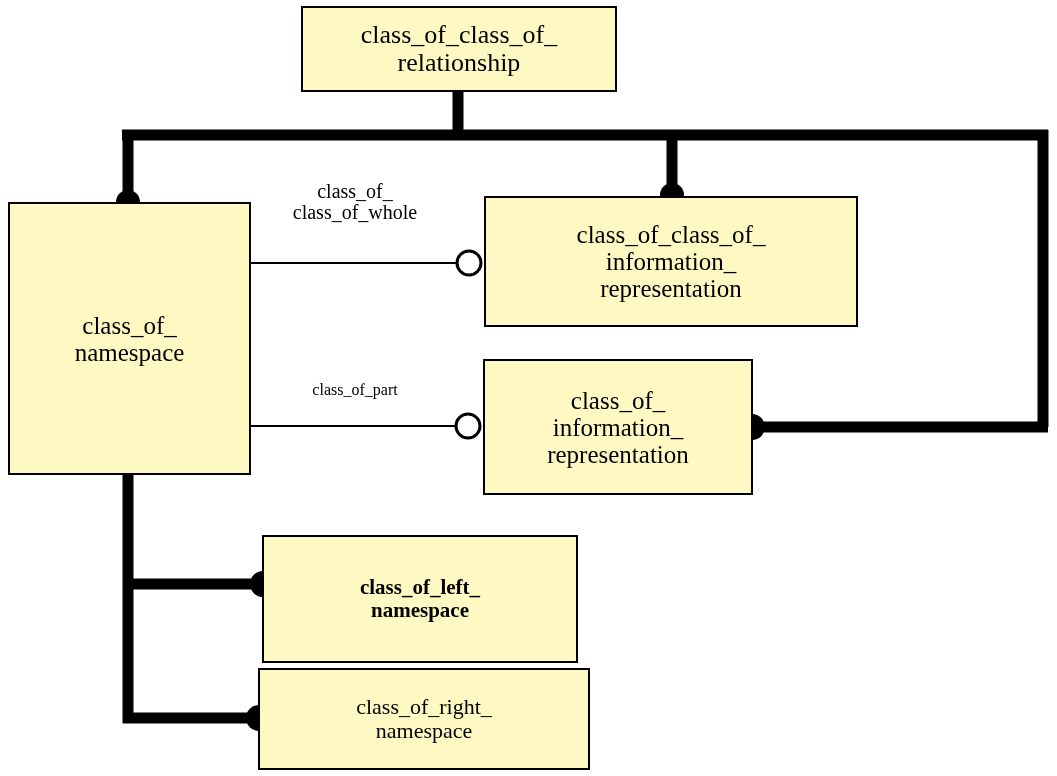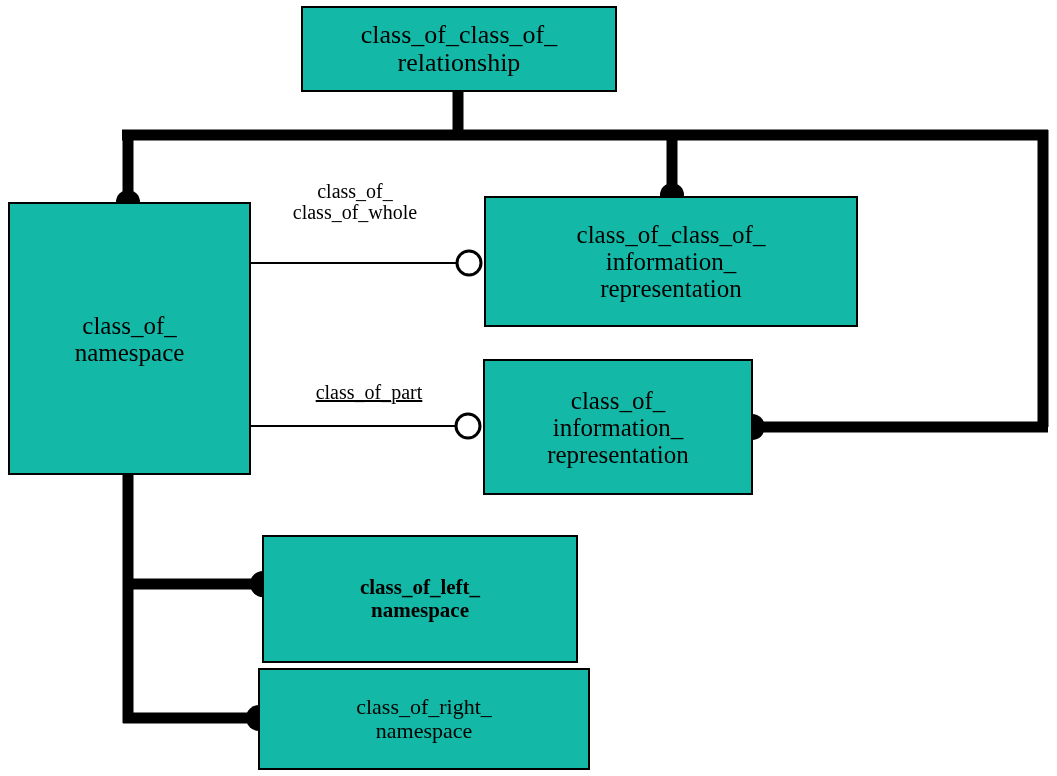--- a/index.html
+++ b/index.html
@@ -22,21 +22,21 @@
     position: absolute;
     left: 0;
     top: 0;
     width: 1057px;
     height: 776px;
   }
   .entity-box {
     position: absolute;
     box-sizing: border-box;
     border: 2px solid #000000;
-    background: #14b8a6;
+    background: #fef9c3;
     display: flex;
     align-items: center;
     justify-content: center;
     text-align: center;
     color: #000000;
     line-height: 1.08;
     white-space: pre-line;
     z-index: 2;
   }
   .entity-label {
@@ -128,15 +128,15 @@
   </div>
 
   <div class="entity-box" style="left:258px; top:668px; width:332px; height:102px; font-size:22px;">
     <span class="entity-label">class_of_right_
 namespace</span>
   </div>
 
   <div class="rel-label" style="left:255px; top:181px; width:200px; font-size:20px;">class_of_
 class_of_whole</div>
 
-  <div class="rel-label" style="left:269px; top:382px; width:200px; font-size:20px;text-decoration:underline;">class_of_part</div>
+  <div class="rel-label" style="left:255px; top:382px; width:200px; font-size:16px;">class_of_part</div>
 
 </div>
 
 </body></html>

